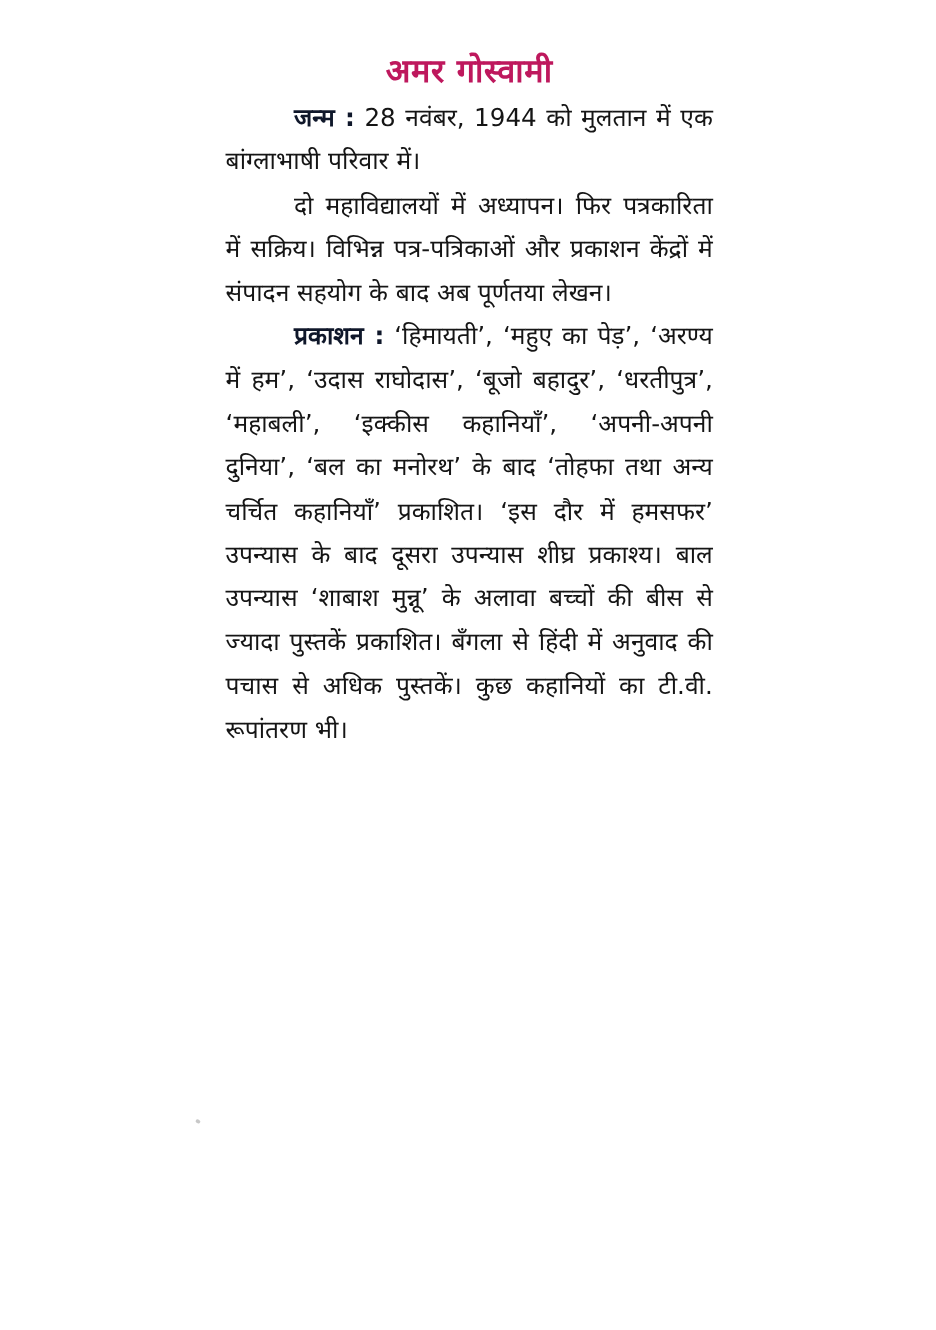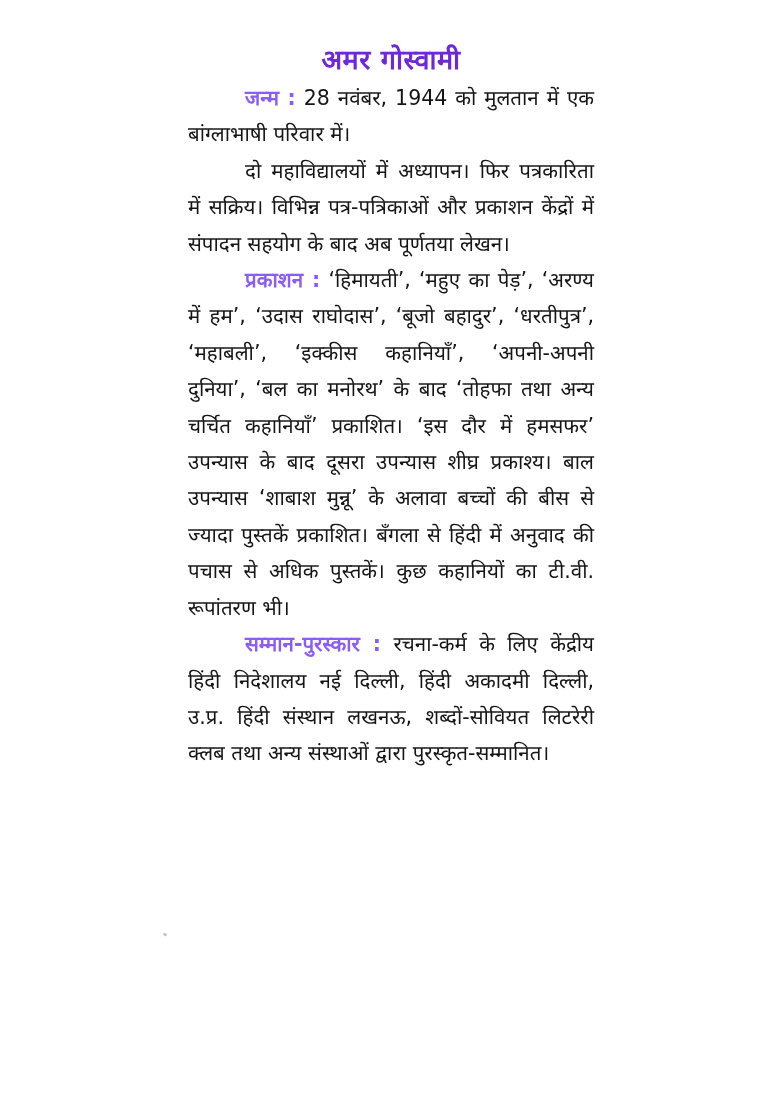--- a/index.html
+++ b/index.html
@@ -24,41 +24,41 @@
     .title {
       position: absolute;
       left: 0;
       top: 22px;
       width: 406px;
       text-align: center;
       font-family: "DejaVu Sans", sans-serif;
       font-weight: bold;
       font-size: 27px;
       line-height: 40px;
-      color: #6d28d9;
+      color: #be185d;
       letter-spacing: 0.5px;
     }
     .body {
       position: absolute;
       left: 0;
       top: 80px;
       width: 406px;
     }
     .para {
       margin: 0;
       font-size: 20.5px;
       line-height: 36.4px;
       text-align: justify;
       text-align-last: left;
       text-indent: 57px;
       color: #151515;
     }
     .label {
       font-weight: bold;
-      color: #8b5cf6;
+      color: #0f172a;
     }
     .speck {
       position: absolute;
       left: 163px;
       top: 933px;
       width: 4px;
       height: 3px;
       background: #c8c8c8;
       border-radius: 2px;
       transform: rotate(30deg);
@@ -71,17 +71,16 @@
   <h1 class="title">अमर गोस्वामी</h1>
 
   <div class="body">
     <p class="para"><span class="label">जन्म :</span><span> 28 नवंबर, 1944 को मुलतान में एक बांग्लाभाषी परिवार में।</span></p>
 
 
     <p class="para"><span>दो महाविद्यालयों में अध्यापन। फिर पत्रकारिता में सक्रिय। विभिन्न पत्र-पत्रिकाओं और प्रकाशन केंद्रों में संपादन सहयोग के बाद अब पूर्णतया लेखन।</span></p>
 
     <p class="para"><span class="label">प्रकाशन :</span><span> ‘हिमायती’, ‘महुए का पेड़’, ‘अरण्य में हम’, ‘उदास राघोदास’, ‘बूजो बहादुर’, ‘धरतीपुत्र’, ‘महाबली’, ‘इक्कीस कहानियाँ’, ‘अपनी-अपनी दुनिया’, ‘बल का मनोरथ’ के बाद ‘तोहफा तथा अन्य चर्चित कहानियाँ’ प्रकाशित। ‘इस दौर में हमसफर’ उपन्यास के बाद दूसरा उपन्यास शीघ्र प्रकाश्य। बाल उपन्यास ‘शाबाश मुन्नू’ के अलावा बच्चों की बीस से ज्यादा पुस्तकें प्रकाशित। बँगला से हिंदी में अनुवाद की पचास से अधिक पुस्तकें। कुछ कहानियों का टी.वी. रूपांतरण भी।</span></p>
 
-    <p class="para"><span class="label">सम्मान-पुरस्कार :</span><span> रचना-कर्म के लिए केंद्रीय हिंदी निदेशालय नई दिल्ली, हिंदी अकादमी दिल्ली, उ.प्र. हिंदी संस्थान लखनऊ, शब्दों-सोवियत लिटरेरी क्लब तथा अन्य संस्थाओं द्वारा पुरस्कृत-सम्मानित।</span></p>
   </div>
 </div>
 
 <div class="speck"></div>
 
 </body></html>

